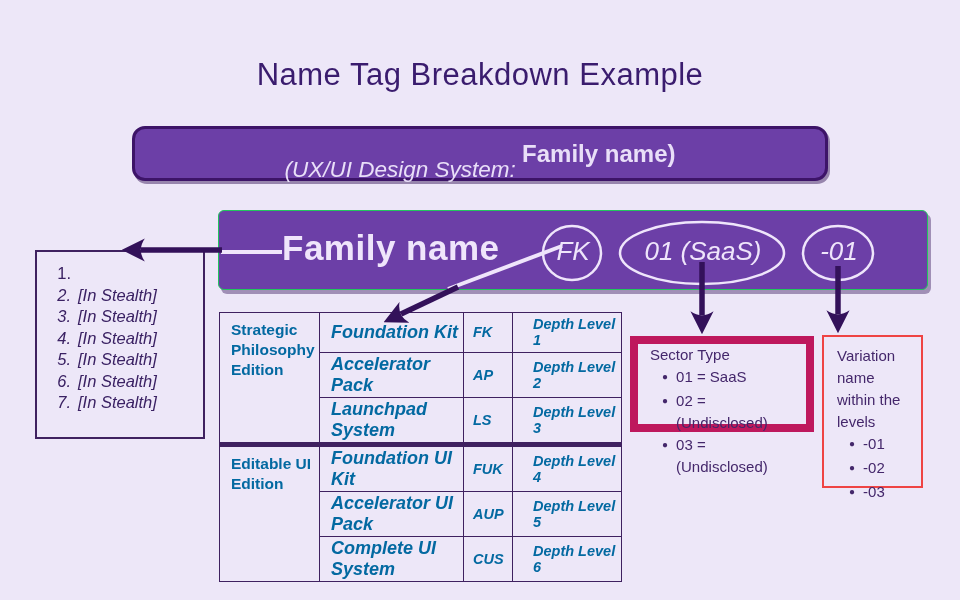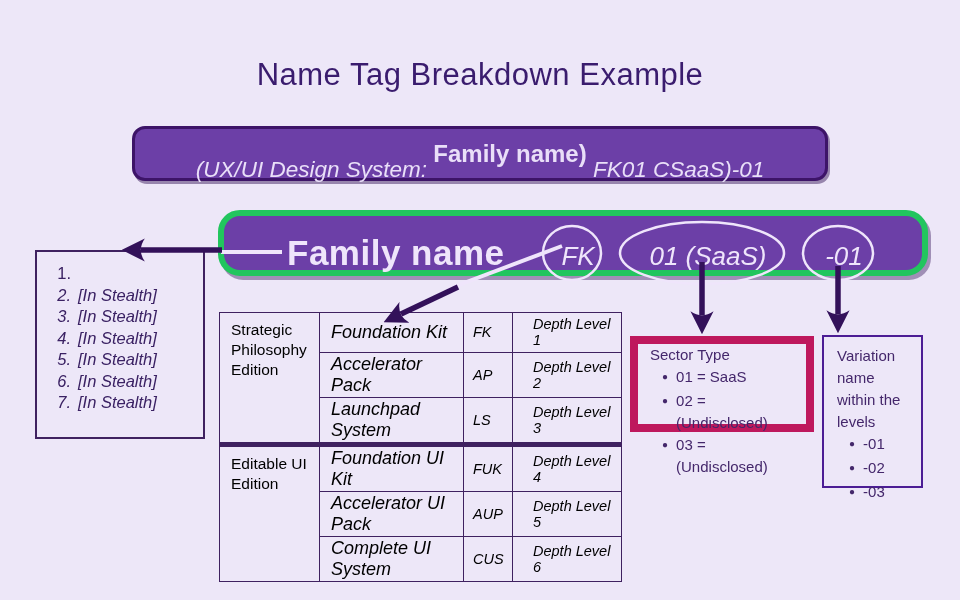--- a/index.html
+++ b/index.html
@@ -25,22 +25,22 @@
     background:#6C3FA7;border:3px solid #3D1468;border-radius:13px;
     box-sizing:border-box;box-shadow:2px 3px 0 rgba(46,13,83,.45);
     display:flex;align-items:center;justify-content:center;
     color:#E9DFF8;white-space:pre;
   }
   .pill .it{font-style:italic;font-size:22.5px;margin-top:32px;}
   .pill .bd{font-weight:bold;font-size:24px;}
 
   
   .banner{
-    position:absolute;left:218px;top:210px;width:710px;height:66px;
-    background:#6C3FA7;border:6px solid #22c55e;border-radius:22px;
+    position:absolute;left:218px;top:210px;width:710px;height:80px;
+    background:#6C3FA7;border:1px solid #22c55e;border-radius:6px;
     box-sizing:border-box;box-shadow:3px 4px 0 rgba(46,13,83,.4);
   }
   .banner .family{
     position:absolute;left:63px;top:17px;
     font-size:35px;font-weight:bold;color:#EFE5FB;letter-spacing:.5px;
   }
   .banner .chip{
     position:absolute;top:24px;height:32px;line-height:32px;
     text-align:center;font-size:26px;font-style:italic;color:#EFE5FB;
   }
@@ -62,60 +62,61 @@
   .leftbox .row.stealth{font-style:italic;}
 
   
   table.breakdown{
     position:absolute;left:219px;top:312px;
     border-collapse:collapse;table-layout:fixed;
   }
   table.breakdown td{
     border:1.5px solid #3F2160;
     height:39.5px;box-sizing:border-box;
-    color:#000000;
+    color:#0369a1;
+    font-weight:bold;
   }
   td.group{
     width:100px;vertical-align:top;
     padding:7px 4px 0 11px;
     font-size:15.5px;line-height:1.3;font-style:normal;
   }
   td.name{width:144px;padding-left:11px;font-size:18px;font-style:italic;}
   td.abbr{width:49px;padding-left:9px;font-size:14.5px;font-style:italic;}
   td.depth{width:109px;padding-left:20px;font-size:14.5px;font-style:italic;}
   tr.divider td{border-top:5px solid #3F2160;}
 
   
   .sectorbox{
     position:absolute;left:630px;top:336px;width:184px;height:96px;
     border:8px solid #be185d;box-sizing:border-box;
     padding:0 8px 0 12px;font-size:15px;color:#44276B;
   }
   .varbox{
     position:absolute;left:822px;top:335px;width:101px;height:153px;
-    border:2px solid #4c1d95;box-sizing:border-box;
+    border:2px solid #ef4444;box-sizing:border-box;
     padding:8px 4px 0 13px;font-size:15px;color:#44276B;
   }
   .boxtitle{line-height:22px;}
   .bullet{display:flex;align-items:baseline;line-height:22px;}
   .sectorbox .bullet{padding-left:12px;}
   .varbox .bullet{padding-left:12px;}
   .dot{font-size:10px;margin-right:8px;transform:translateY(-2px);}
 
   svg.overlay{position:absolute;left:0;top:0;pointer-events:none;}
 </style>
 </head>
 <body>
 
 <div class="stage">
 
   <div class="title">Name Tag Breakdown Example</div>
 
   <div class="pill">
-    <span class="it">(UX/UI Design System: </span><span class="bd">Family name)</span><span class="it"> FK01 CSaaS)-01</span>
+    <span class="it">(UX/UI Design System: </span><span class="bd">Family name)</span>
   </div>
 
   <div class="banner">
     <div class="family">Family name</div>
     <div class="chip fk">FK</div>
     <div class="chip sector">01 (SaaS)</div>
     <div class="chip variation">-01</div>
   </div>
 
   <div class="leftbox">

